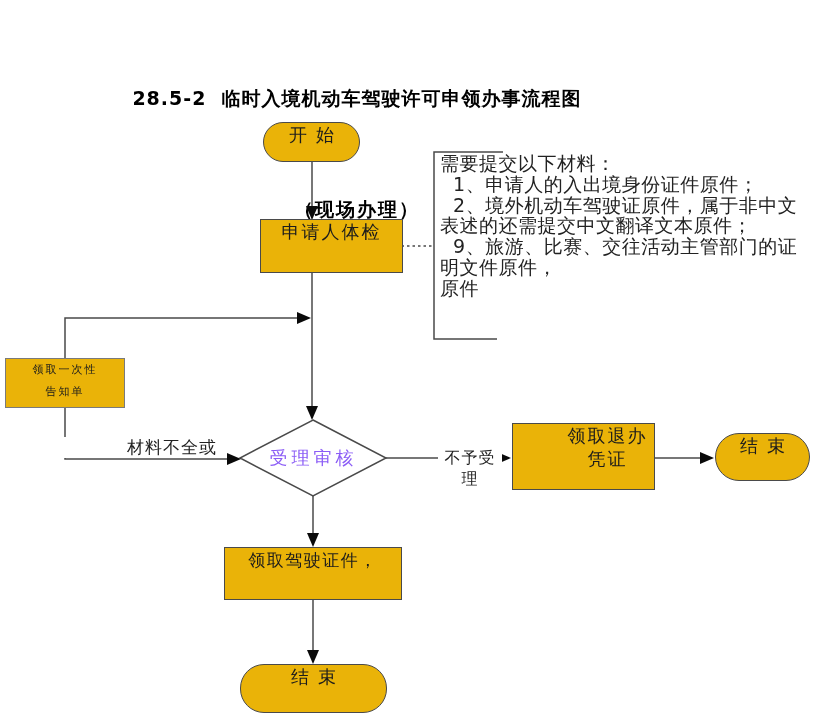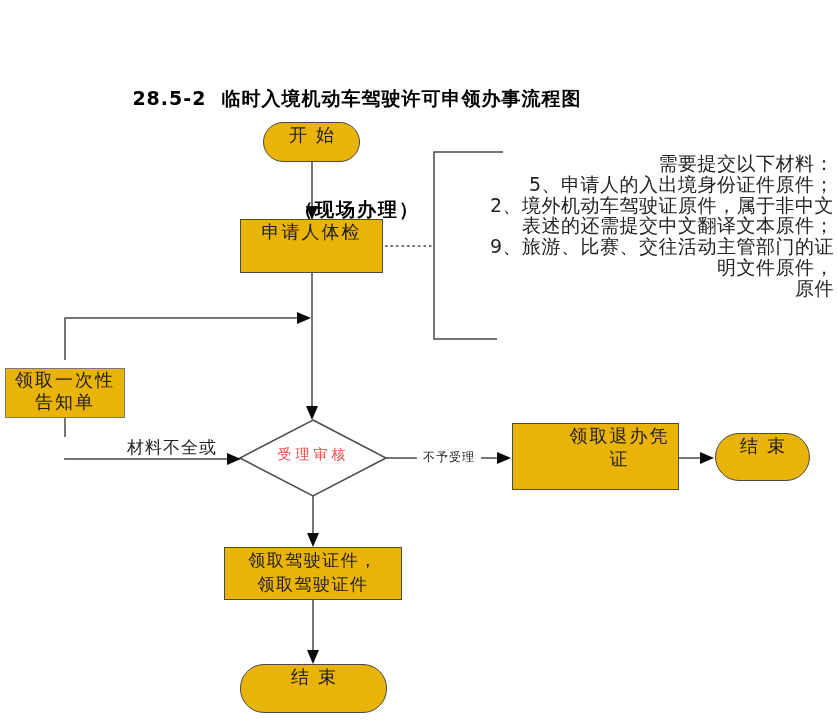--- a/index.html
+++ b/index.html
@@ -18,42 +18,42 @@
   #wires{position:absolute;left:0;top:0;width:837px;height:720px;z-index:1;}
   
   .node{
     position:absolute;z-index:2;background:#eab308;border:1.5px solid #4a4a4a;
     display:flex;flex-direction:column;align-items:center;justify-content:flex-start;
     font-size:18px;letter-spacing:2px;text-align:center;color:#1c1c1c;
     box-sizing:border-box;line-height:23px;
   }
   .oval{border-radius:24px;letter-spacing:9px;text-indent:9px;}
   #start-node{left:263px;top:122px;width:97px;height:40px;border-radius:20px;}
-  #exam-node{left:240px;top:219px;width:143px;height:54px;}
-  #notice-node{left:5px;top:368px;width:120px;height:50px;border:1.4px solid #7a7a7a;font-size:18px;line-height:22px;}
-  #refund-node{left:512px;top:423px;width:167px;height:67px;padding-left:48px;}
+  #exam-node{left:260px;top:219px;width:143px;height:54px;}
+  #notice-node{left:5px;top:358px;width:120px;height:50px;border:1.4px solid #7a7a7a;font-size:11px;line-height:22px;}
+  #refund-node{left:512px;top:423px;width:143px;height:67px;padding-left:48px;}
   #end-right-node{left:715px;top:433px;width:95px;height:48px;}
   #finish-node{left:224px;top:547px;width:178px;height:53px;font-size:17px;letter-spacing:1.5px;line-height:24px;}
   #end-bottom-node{left:240px;top:664px;width:147px;height:49px;}
   
   #review-label{
     position:absolute;z-index:2;left:242px;top:446px;width:143px;text-align:center;
-    font-size:14px;letter-spacing:4px;color:#ef4444;background:transparent;
+    font-size:18px;letter-spacing:4px;color:#8b5cf6;background:transparent;
   }
   
   .edge-label{
     position:absolute;z-index:3;background:#ffffff;text-align:center;
     color:#222;font-size:17px;
   }
   #incomplete-label{left:53px;top:437px;width:164px;line-height:21px;letter-spacing:1px;text-align:right;}
-  #not-accepted-label{left:417px;top:447px;width:64px;height:21px;font-size:12px;letter-spacing:1px;line-height:21px;}
+  #not-accepted-label{left:438px;top:447px;width:64px;height:21px;font-size:16px;letter-spacing:1px;line-height:21px;}
   
   #note-text{
     position:absolute;z-index:2;left:440px;top:153px;width:394px;
-    font-size:19px;line-height:20.8px;color:#222;letter-spacing:0.5px;text-align:right;
+    font-size:19px;line-height:20.8px;color:#222;letter-spacing:0.5px;
   }
   #note-text .note-line{white-space:pre;}
 </style>
 </head>
 <body>
 
 <div id="page">
 
   <div class="title">
     <div>28.5-2  临时入境机动车驾驶许可申领办事流程图</div>
@@ -118,38 +118,37 @@
   <div class="node" id="refund-node">
     <span>领取退办凭证</span>
   </div>
 
   <div class="node oval" id="end-right-node">
     <span>结束</span>
   </div>
 
   <div class="node" id="finish-node">
     <span>领取驾驶证件，</span>
-    <span>领取驾驶证件</span>
   </div>
 
   <div class="node oval" id="end-bottom-node">
     <span>结束</span>
   </div>
 
   <div class="edge-label" id="incomplete-label">
     <div>材料不全或</div>
   </div>
 
   <div class="edge-label" id="not-accepted-label">
     <span>不予受理</span>
   </div>
 
   <div id="note-text">
     <div class="note-line">需要提交以下材料：</div>
-    <div class="note-line">  5、申请人的入出境身份证件原件；</div>
+    <div class="note-line">  1、申请人的入出境身份证件原件；</div>
     <div class="note-line">  2、境外机动车驾驶证原件，属于非中文</div>
     <div class="note-line">表述的还需提交中文翻译文本原件；</div>
     <div class="note-line">  9、旅游、比赛、交往活动主管部门的证</div>
     <div class="note-line">明文件原件，</div>
     <div class="note-line">原件</div>
   </div>
 
 </div>
 
 </body></html>

